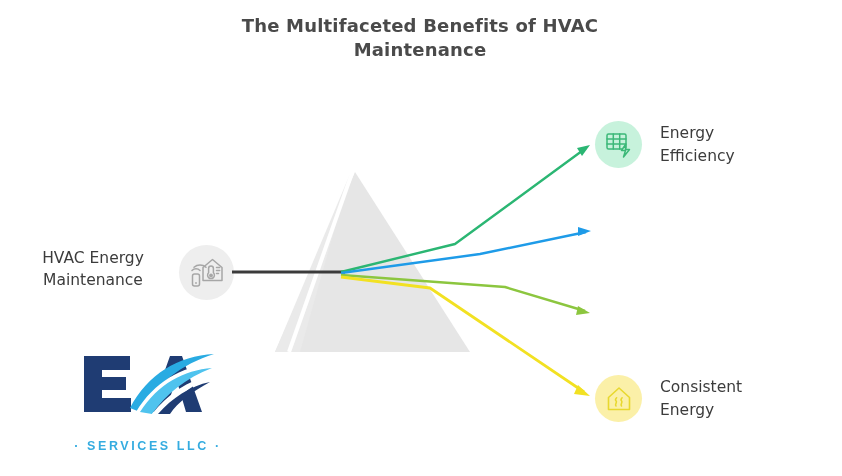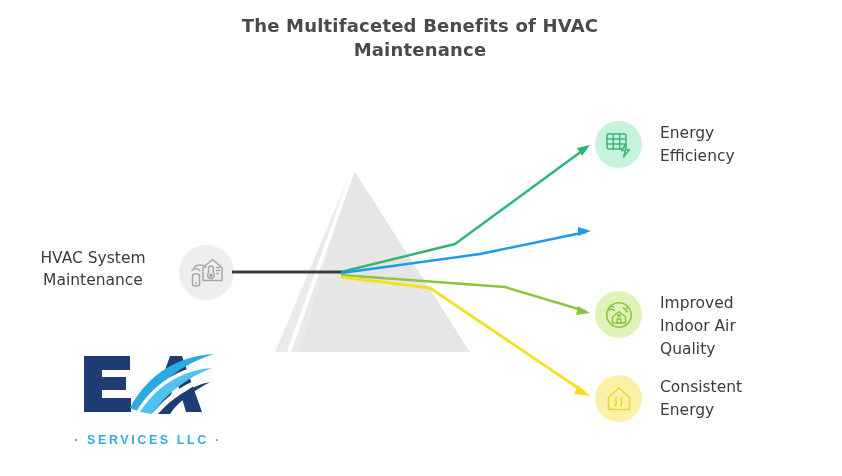--- a/index.html
+++ b/index.html
@@ -90,37 +90,37 @@
   #logo-mark { position: absolute; left: 50px; top: 0; }
   #logo-wordmark {
     position: absolute; left: 0; top: 58px;
     width: 240px; text-align: center;
     font-size: 31px; font-weight: 700;
     letter-spacing: 3.5px;
     color: #1f3c73;
     font-family: "Liberation Sans", sans-serif;
   }
   #logo-tagline {
-    position: absolute; left: 0; top: 81px;
+    position: absolute; left: 0; top: 87px;
     width: 240px; text-align: center;
     font-size: 12.5px; font-weight: 700;
     letter-spacing: 2.6px;
     color: #35ace0;
     font-family: "Liberation Sans", sans-serif;
   }
 </style>
 </head>
 <body>
 
 <div id="stage">
 
   <div id="title">The Multifaceted Benefits of HVAC
 Maintenance</div>
 
-  <div id="source-label">HVAC System
+  <div id="source-label">HVAC Energy
 Maintenance</div>
 
   <div id="source-icon-circle">
     <svg width="38" height="38" viewBox="0 0 38 38">
       <g fill="none" stroke="#a6a6a6" stroke-width="1.5" stroke-linecap="round" stroke-linejoin="round">
         <path d="M15 13.5 L24.5 5.5 L34 13.5 V26.5 H15 Z"></path>
         <path d="M23 12 a2.4 2.4 0 0 1 2.4 2.4 v4.4 a3.4 3.4 0 1 1 -4.8 0 v-4.4 A2.4 2.4 0 0 1 23 12 Z"></path>
         <circle cx="23" cy="21.4" r="1.9" fill="#a6a6a6" stroke="none"></circle>
         <path d="M28.5 13.5 h3.2 M28.5 16.5 h3.2 M28.5 19.5 h2"></path>
         <rect x="4.5" y="20" width="7" height="12" rx="2"></rect>
@@ -160,38 +160,20 @@
           <path d="M3 9 h19 M3 14 h19 M9.3 4 v15 M15.7 4 v15"></path>
           <path d="M21.5 14.5 L17.5 20.5 h4 L19.5 27 L25.5 19.5 h-4 Z" fill="#c7f2dc"></path>
         </g>
       </svg>
     </div>
     <div class="benefit-text">Energy
 Efficiency</div>
   </div>
 
 
-  <div class="benefit" style="top:291px">
-    <div class="benefit-icon" style="background:#dff2b8">
-      <svg width="30" height="30" viewBox="0 0 30 30">
-        <g fill="none" stroke="#8cc63f" stroke-width="1.5" stroke-linecap="round" stroke-linejoin="round">
-          <circle cx="15" cy="15" r="12.2"></circle>
-          <path d="M8.5 17 L15 11.5 L21.5 17 V23 H8.5 Z"></path>
-          <rect x="13" y="19" width="4" height="4"></rect>
-          <circle cx="15" cy="15.6" r="1.2"></circle>
-          <path d="M4.5 10.5 c2-1.6 4-1.6 6 0"></path>
-          <path d="M19 7.5 l4.5 4.5 M23.5 7.5 l-1.5 1.5"></path>
-          <path d="M5.5 7 c1.4-1 2.8-1 4.2 0"></path>
-        </g>
-      </svg>
-    </div>
-    <div class="benefit-text">Improved
-Indoor Air
-Quality</div>
-  </div>
 
   <div class="benefit" style="top:375px">
     <div class="benefit-icon" style="background:#fbf0a8">
       <svg width="30" height="30" viewBox="0 0 30 30">
         <g fill="none" stroke="#e8d82e" stroke-width="1.6" stroke-linecap="round" stroke-linejoin="round">
           <path d="M4.5 13.5 L15 4 L25.5 13.5 V25.5 H4.5 Z"></path>
           <path d="M12 22 c-1.8-1.8 1.8-3.4 0-5.2 c-1.2-1.2 0-2.4 0.6-3"></path>
           <path d="M17.5 22 c-1.8-1.8 1.8-3.4 0-5.2 c-1.2-1.2 0-2.4 0.6-3"></path>
         </g>
       </svg>

